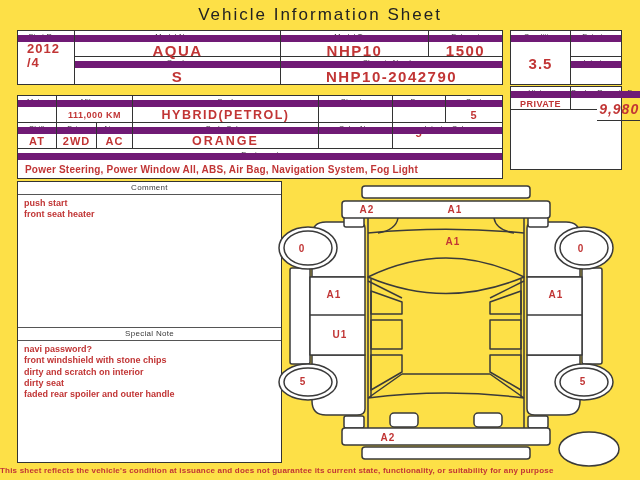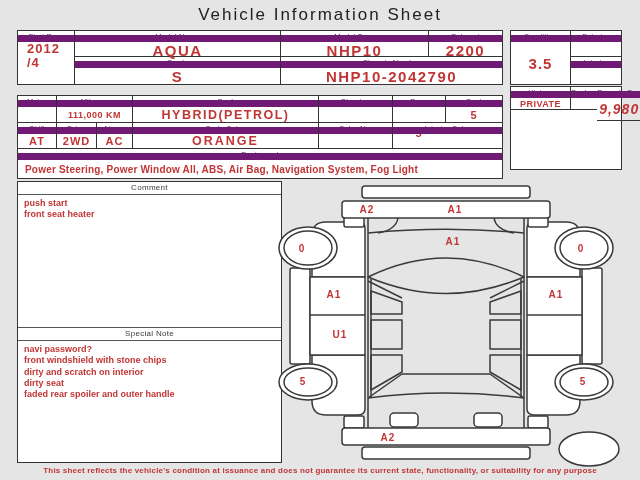--- a/index.html
+++ b/index.html
@@ -1,16 +1,16 @@
 <!DOCTYPE html>
 <html><head>
 <meta charset="utf-8">
 <style>
   html,body{margin:0;padding:0;background:#fff;}
-  .sheet{position:relative;width:640px;height:480px;background:#e5e5e5;
+  .sheet{position:relative;width:640px;height:480px;background:#fde047;
          font-family:"Liberation Sans",sans-serif;overflow:hidden;}
   .title{position:absolute;left:0;top:5px;width:640px;text-align:center;
          font-size:17px;letter-spacing:2px;color:#222;}
   .box{position:absolute;border:1px solid #333;box-sizing:border-box;background:#fff;display:flex;}
   .col{display:flex;flex-direction:column;box-sizing:border-box;}
   .row{display:flex;box-sizing:border-box;}
   .br{border-right:1px solid #333;}
   .bb{border-bottom:1px solid #333;}
   .hdr{font-size:7.5px;line-height:11px;height:11px;color:#3a3a3a;text-align:center;
        border-bottom:7px solid #701a75;box-sizing:border-box;letter-spacing:.2px;flex:none;
@@ -25,21 +25,21 @@
             padding-left:9px;font-size:13px;line-height:1.1;}
   .equip{justify-content:flex-start;padding-left:7px;font-size:10px;letter-spacing:.2px;}
   .notebox{position:absolute;border:1px solid #333;box-sizing:border-box;background:#fff;
            display:flex;flex-direction:column;}
   .notetitle{font-size:8px;color:#3a3a3a;text-align:center;height:12px;line-height:12px;
              border-bottom:1px solid #555;letter-spacing:.3px;flex:none;}
   .notetitle.mid{border-top:1px solid #555;}
   .notelines{padding:3px 6px;color:#c13535;font-weight:bold;font-size:9px;line-height:1.25;
              box-sizing:border-box;overflow:hidden;}
   .noteline{white-space:nowrap;}
-  .footer{position:absolute;left:0;top:466px;width:640px;text-align:center;
+  .footer{position:absolute;left:0;top:466px;width:640px;text-align:left;
           font-size:8px;font-weight:bold;color:#c13535;letter-spacing:.2px;}
   .diagram{position:absolute;left:272px;top:182px;}
   .ln{fill:none;stroke:#3a3a3a;stroke-width:1.5;stroke-linejoin:round;}
   .fw{fill:#fff;stroke:#3a3a3a;stroke-width:1.5;stroke-linejoin:round;}
   .mark{fill:#c13535;font-size:10px;font-weight:bold;text-anchor:middle;letter-spacing:1px;
         font-family:"Liberation Sans",sans-serif;}
 </style>
 </head>
 <body>
 
@@ -66,21 +66,21 @@
       </div>
     </div>
     <div class="col" style="flex:1;">
       <div class="row bb" style="height:26px;">
         <div class="col br" style="width:148px;">
           <div class="hdr">Model Type</div>
           <div class="val f13">NHP10</div>
         </div>
         <div class="col" style="flex:1;">
           <div class="hdr">Exhaust</div>
-          <div class="val f13">2200</div>
+          <div class="val f13">1500</div>
         </div>
       </div>
       <div class="col" style="flex:1;">
         <div class="hdr">Chassis Number</div>
         <div class="val f13">NHP10-2042790</div>
       </div>
     </div>
   </div>
 
   <div class="box" style="left:510px;top:30px;width:112px;height:55px;">

